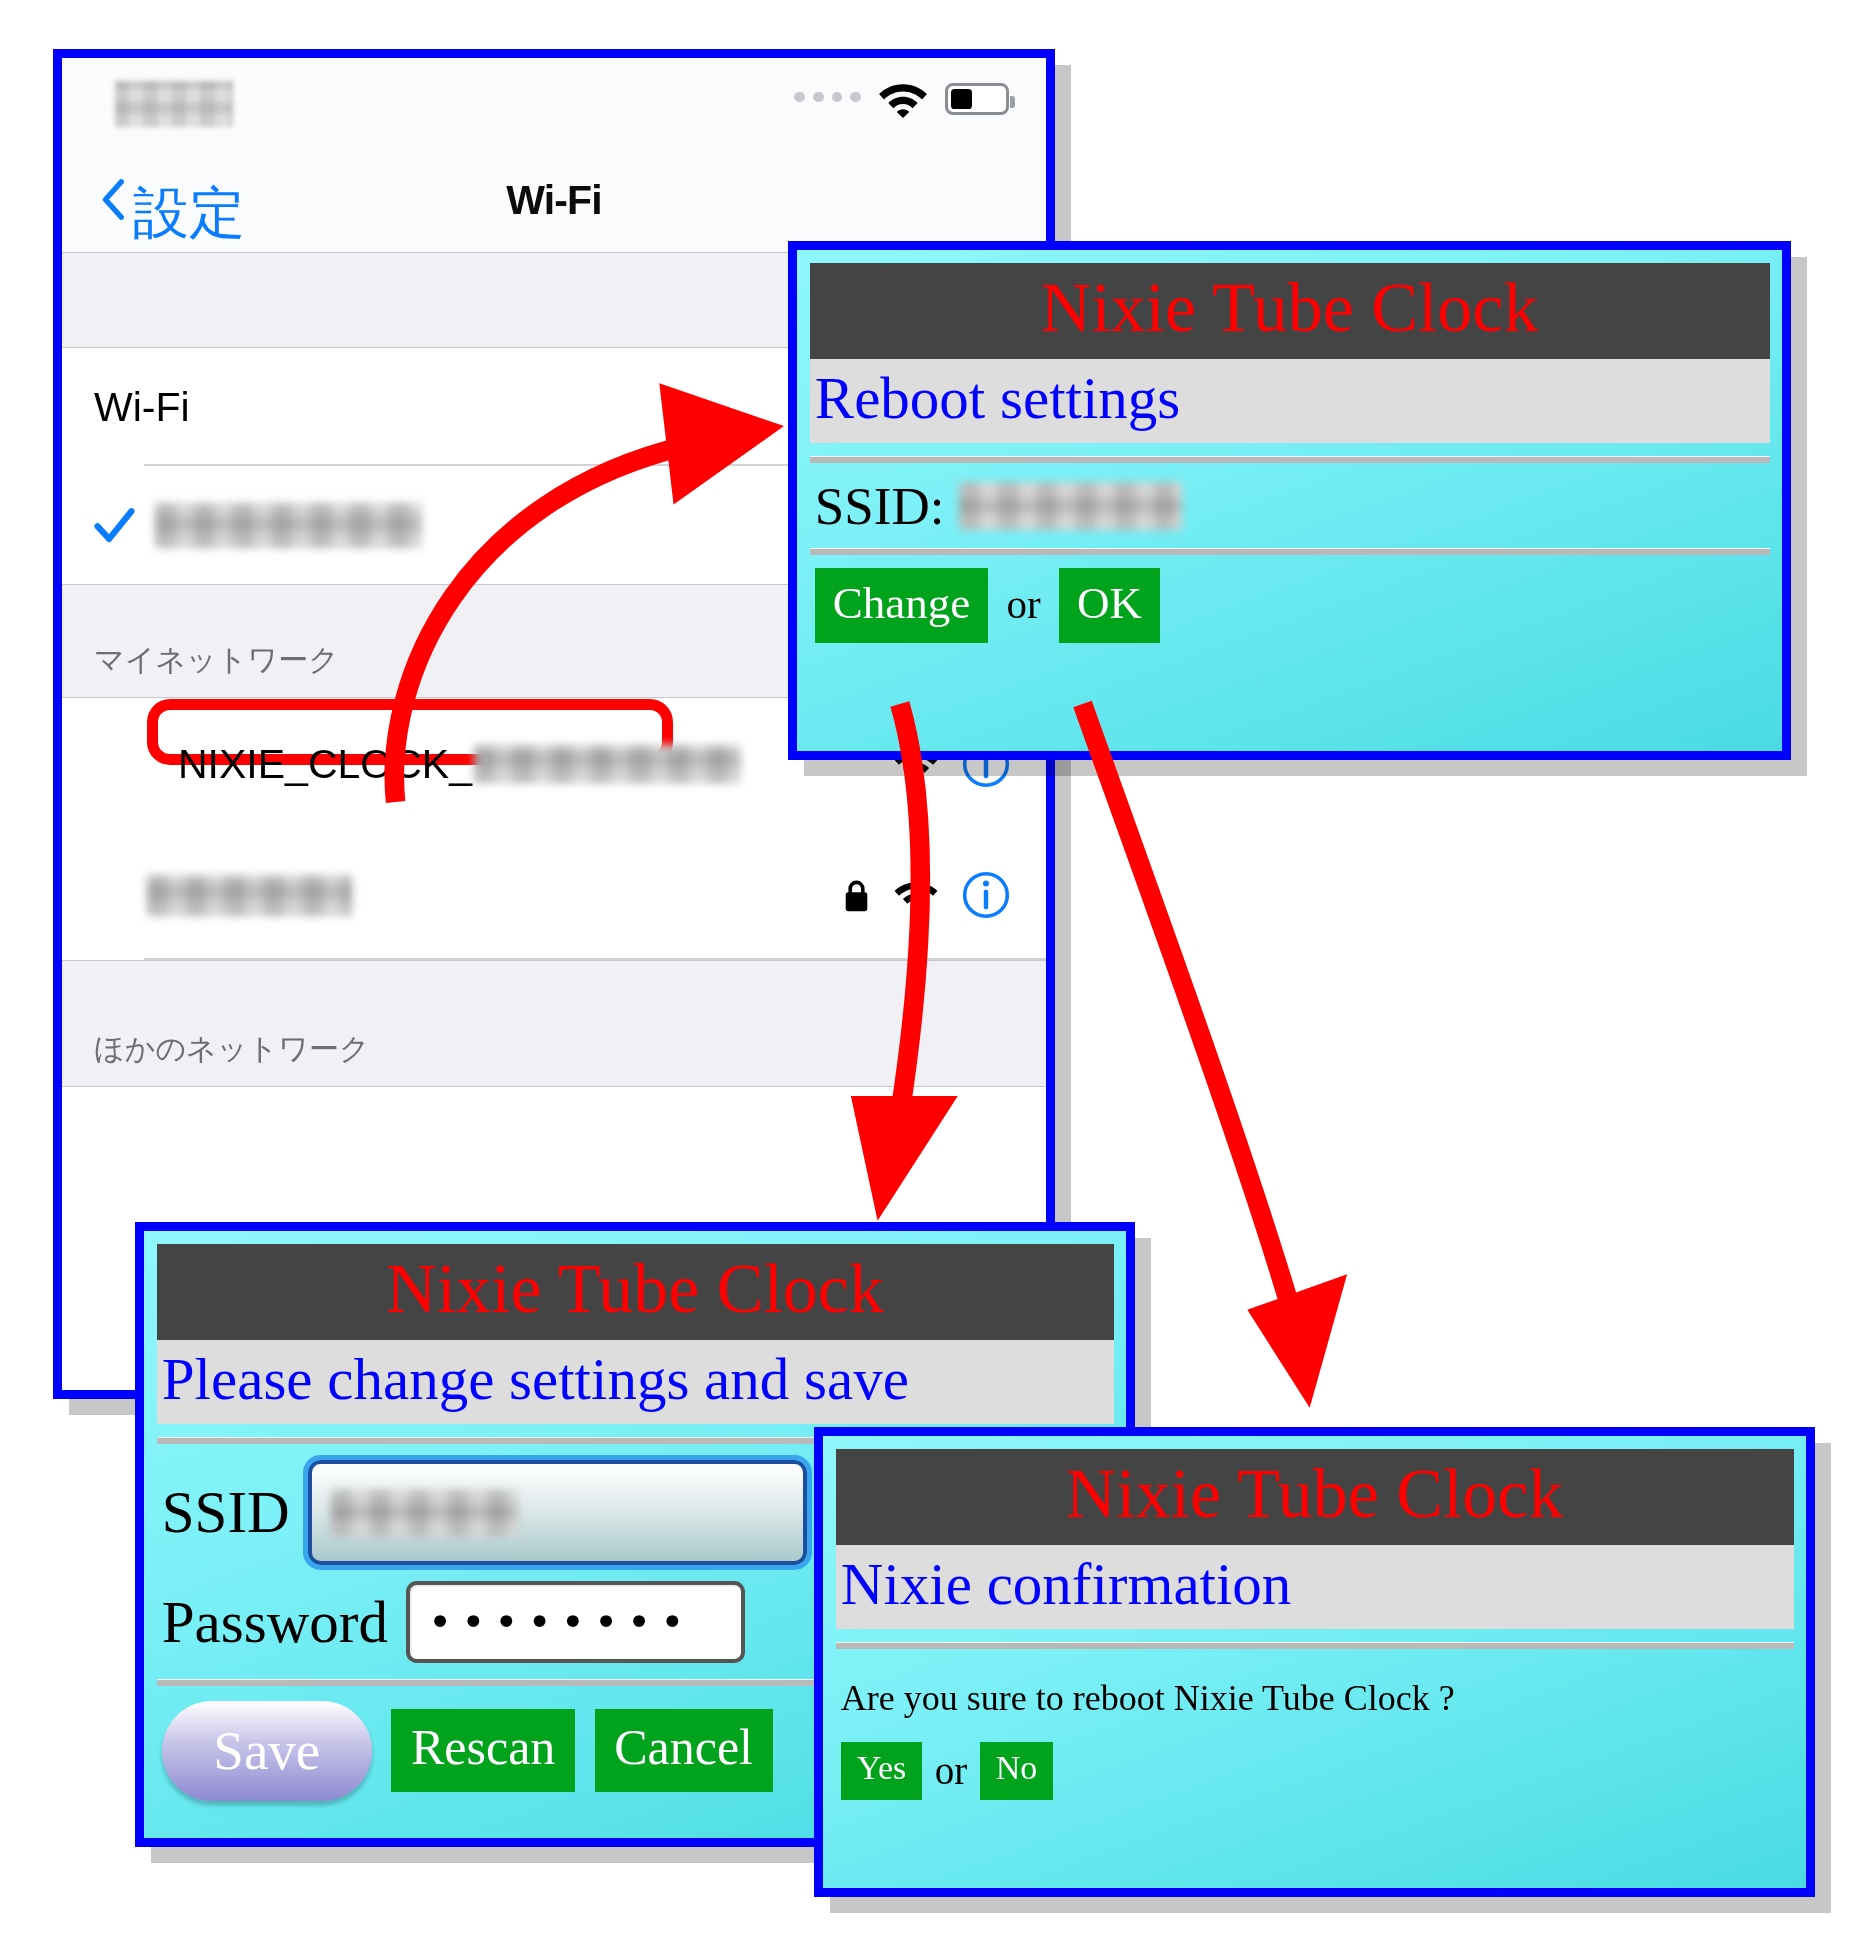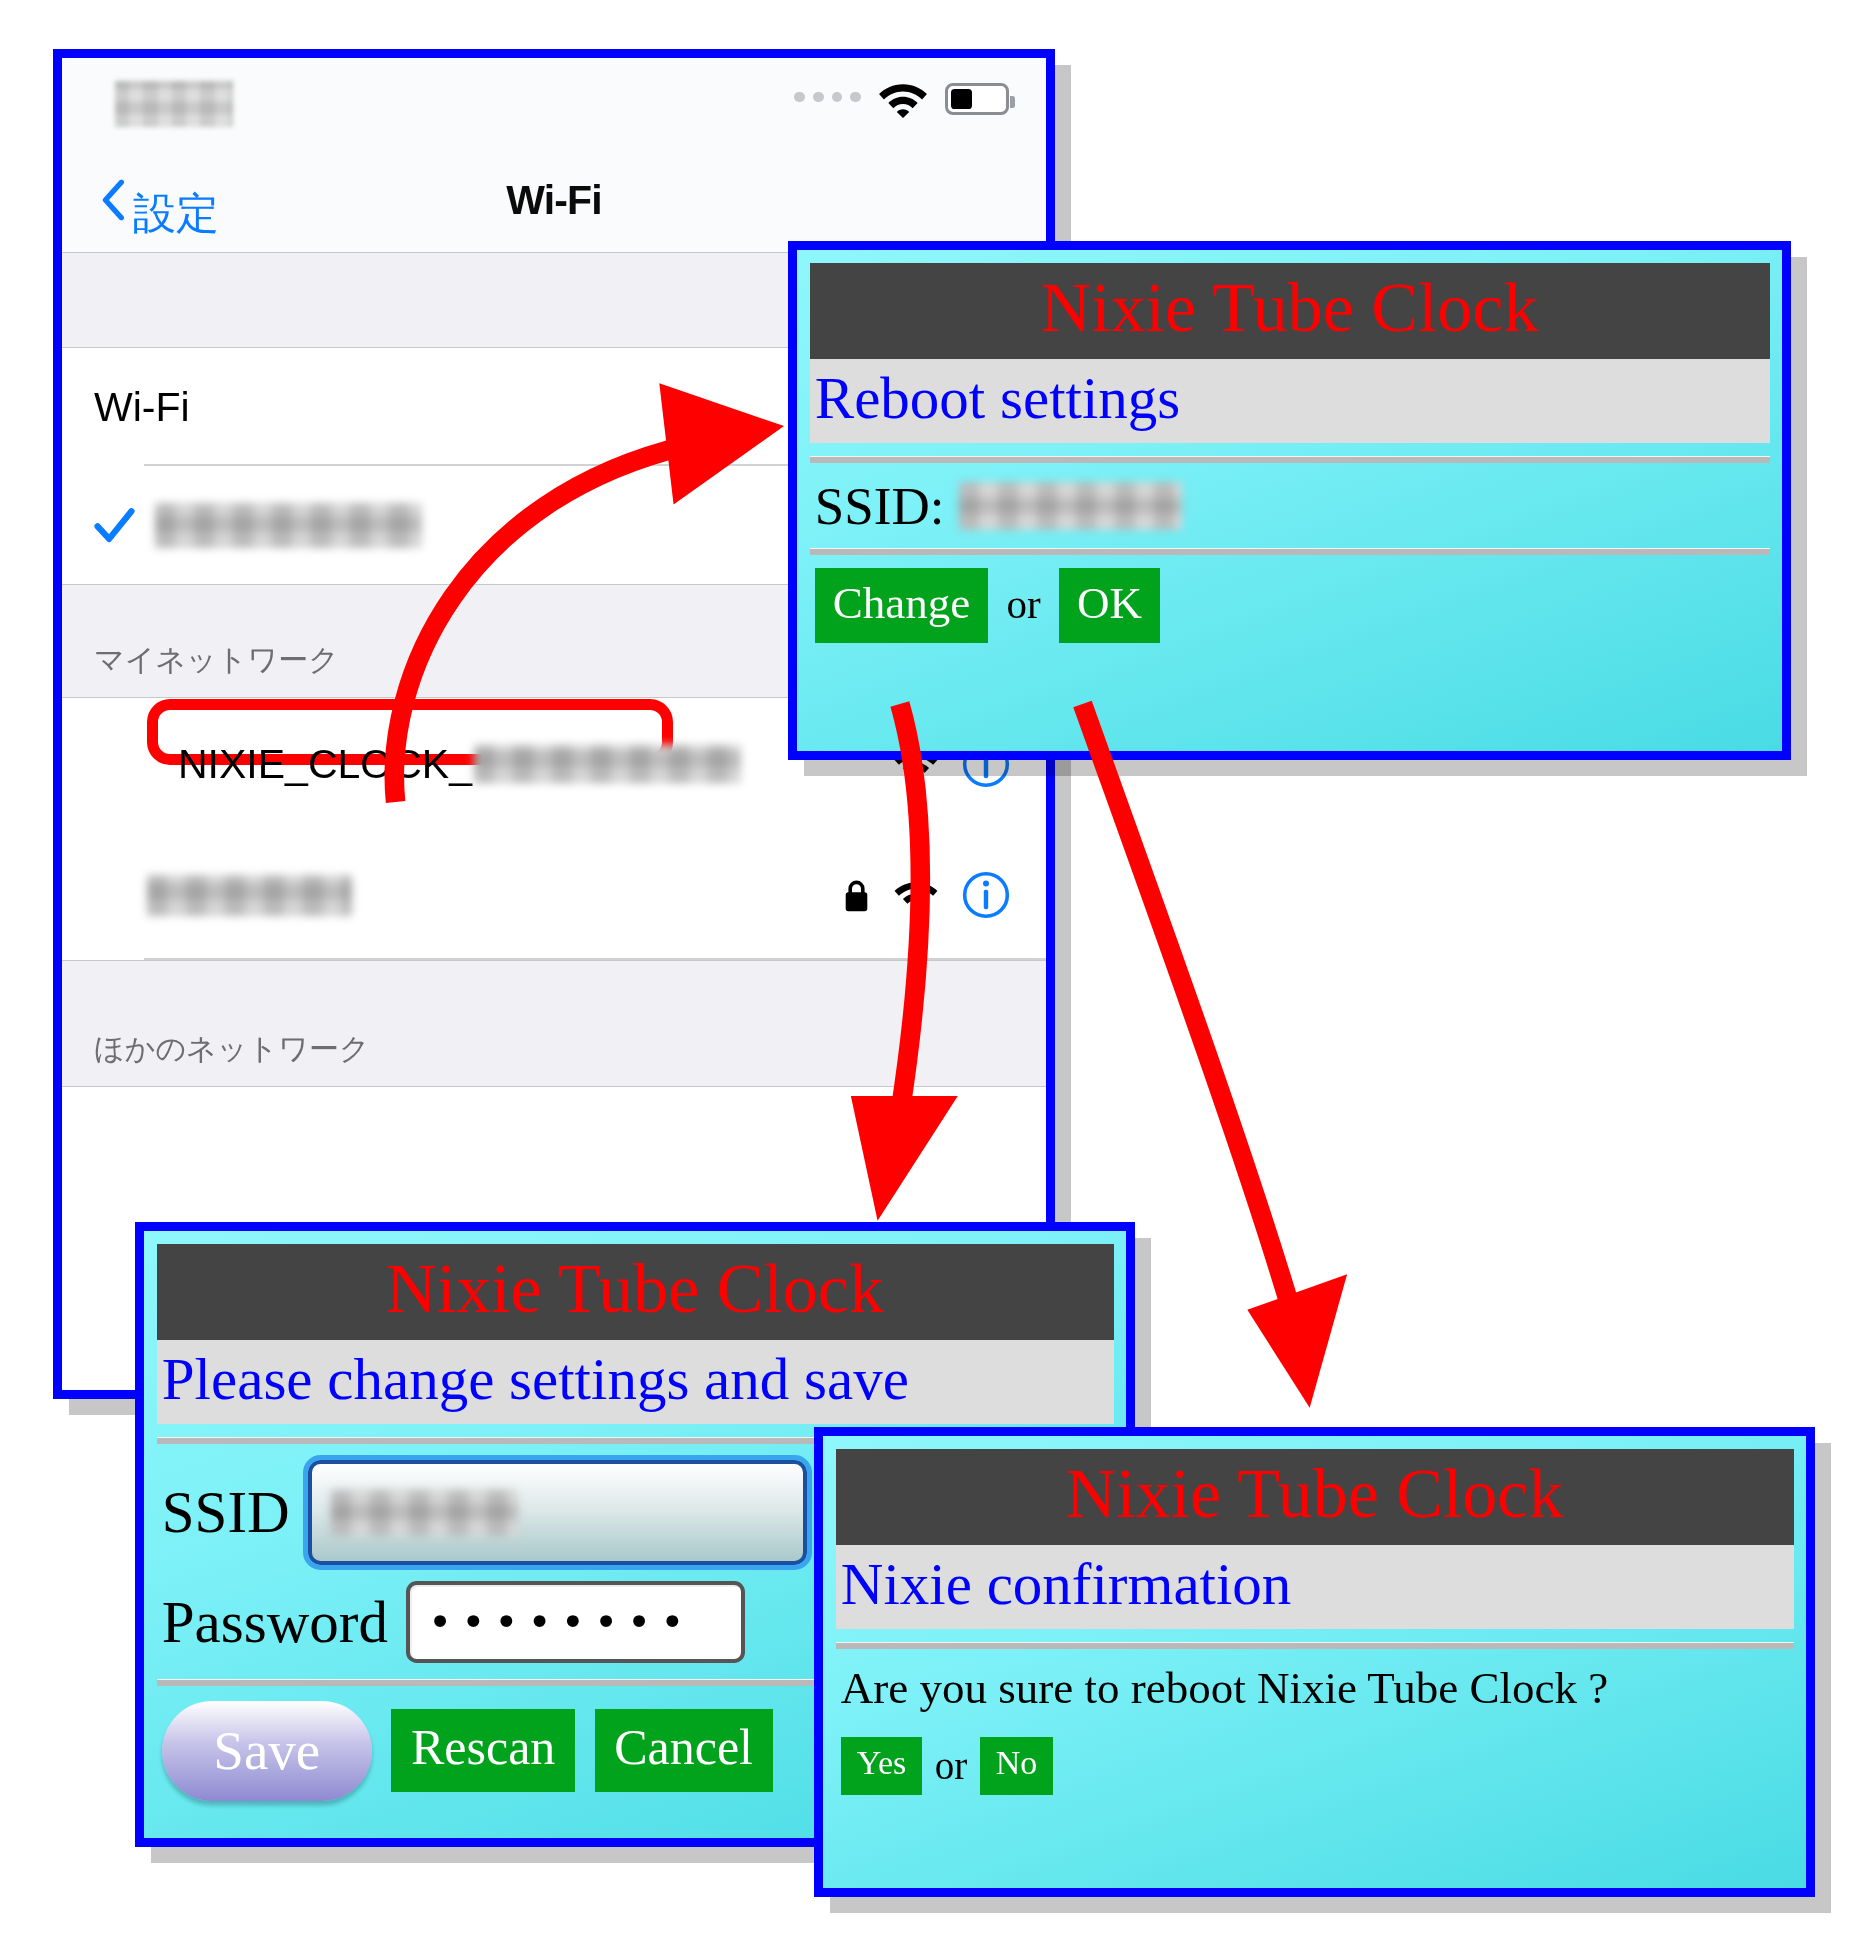--- a/index.html
+++ b/index.html
@@ -29,21 +29,21 @@
            position:relative;box-sizing:border-box;background:#fff;}
   .battery::after{content:"";position:absolute;right:-9px;top:9.8px;width:5.3px;height:12.5px;
            background:#9aa0a6;border-radius:0 2.7px 2.7px 0;}
   .battery i{position:absolute;left:2.7px;top:2.7px;bottom:2.7px;width:36%;background:#000;border-radius:3.6px;display:block;}
 
   .ios-navbar{height:105px;background:#fafbfc;position:relative;
               border-bottom:1.8px solid #c8c8cc;}
   .ios-back{position:absolute;left:39px;top:50%;transform:translateY(-50%);
             display:flex;align-items:center;gap:9px;color:#0a7cff;}
   .chev{width:23px;height:41px;flex:0 0 auto;}
-  .ios-back-label{font-size:43px;color:#0a7cff;font-family:"DejaVu Sans",sans-serif;line-height:1;margin-top:26px;}
+  .ios-back-label{font-size:56px;color:#0a7cff;font-family:"DejaVu Sans",sans-serif;line-height:1;margin-top:26px;}
   .ios-title{position:absolute;left:0;right:0;top:50%;transform:translateY(-50%);
              text-align:center;font-size:41px;font-weight:bold;color:#0b0b0b;
              font-family:"Liberation Sans",sans-serif;letter-spacing:-0.9px;}
 
   .ios-gap{height:94px;background:#f1f1f5;border-bottom:1.8px solid #c8c8cc;}
   .ios-section-hdr{height:112px;background:#f1f1f5;border-top:1.8px solid #c8c8cc;
                    border-bottom:1.8px solid #c8c8cc;display:flex;align-items:flex-end;}
   .ios-section-hdr span{font-size:30px;color:#6d6d72;padding:0 0 16px 32px;
                         font-family:"DejaVu Sans",sans-serif;}
   .ios-row{height:118px;background:#fff;display:flex;align-items:center;
@@ -114,21 +114,21 @@
             display:flex;align-items:center;justify-content:center;
             box-shadow:0 4.5px 4.5px rgba(0,0,0,.22);}
   #p-change .btnrow{display:flex;align-items:center;gap:19.6px;padding-left:5.3px;margin-top:14.3px;}
   #p-change .btn-green{font-size:50px;padding:9px 19.6px 16px;}
 
   
   #p-reboot{left:814px;top:1427px;width:1001px;height:470px;}
   #p-reboot .np{width:100%;height:100%;box-sizing:border-box;}
   #p-reboot .np-title{font-size:70px;line-height:1.08;padding:7.1px 0 14.3px;}
   #p-reboot .np-sub{font-size:59px;line-height:1.12;padding:5.3px 0 12.5px 5.3px;}
-  #p-reboot .np-body{font-size:45px;padding-left:5.3px;margin:13px 0 23px;}
+  #p-reboot .np-body{font-size:36px;padding-left:5.3px;margin:28px 0 23px;}
   #p-reboot .btnrow{display:flex;align-items:center;padding-left:5.3px;}
   #p-reboot .btn-green{font-size:34px;padding:7.1px 16px 12.5px;}
   #p-reboot .or-word{font-size:39px;margin:0 12.5px;}
 
   
   #arrows{position:absolute;left:0;top:0;width:1871px;height:1955px;
           pointer-events:none;}
 </style>
 </head>
 <body>

